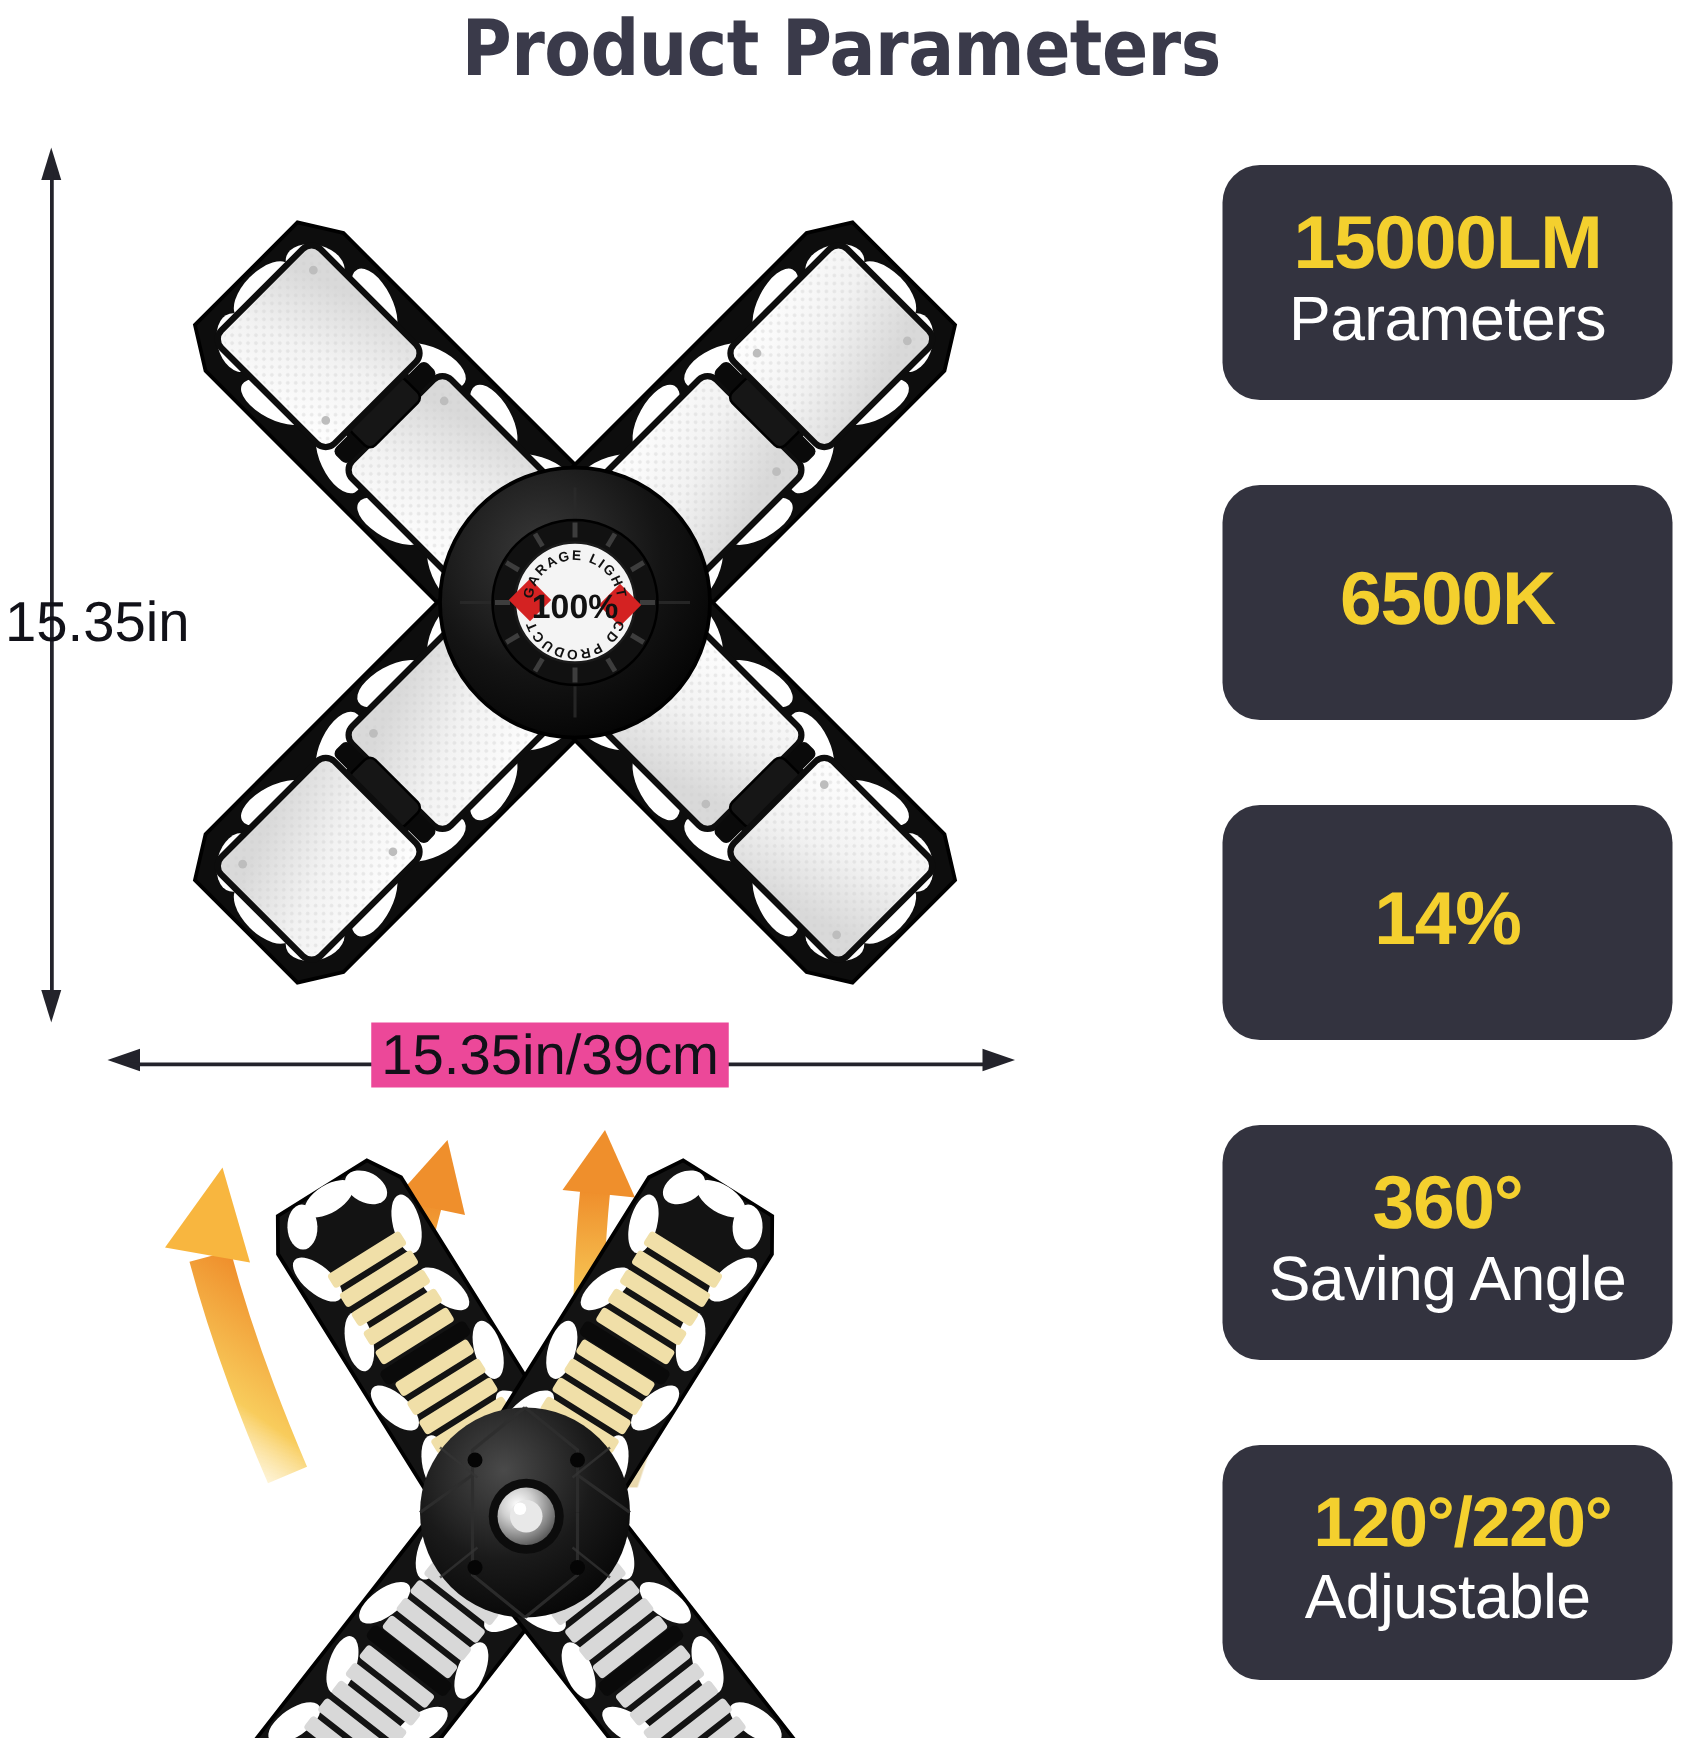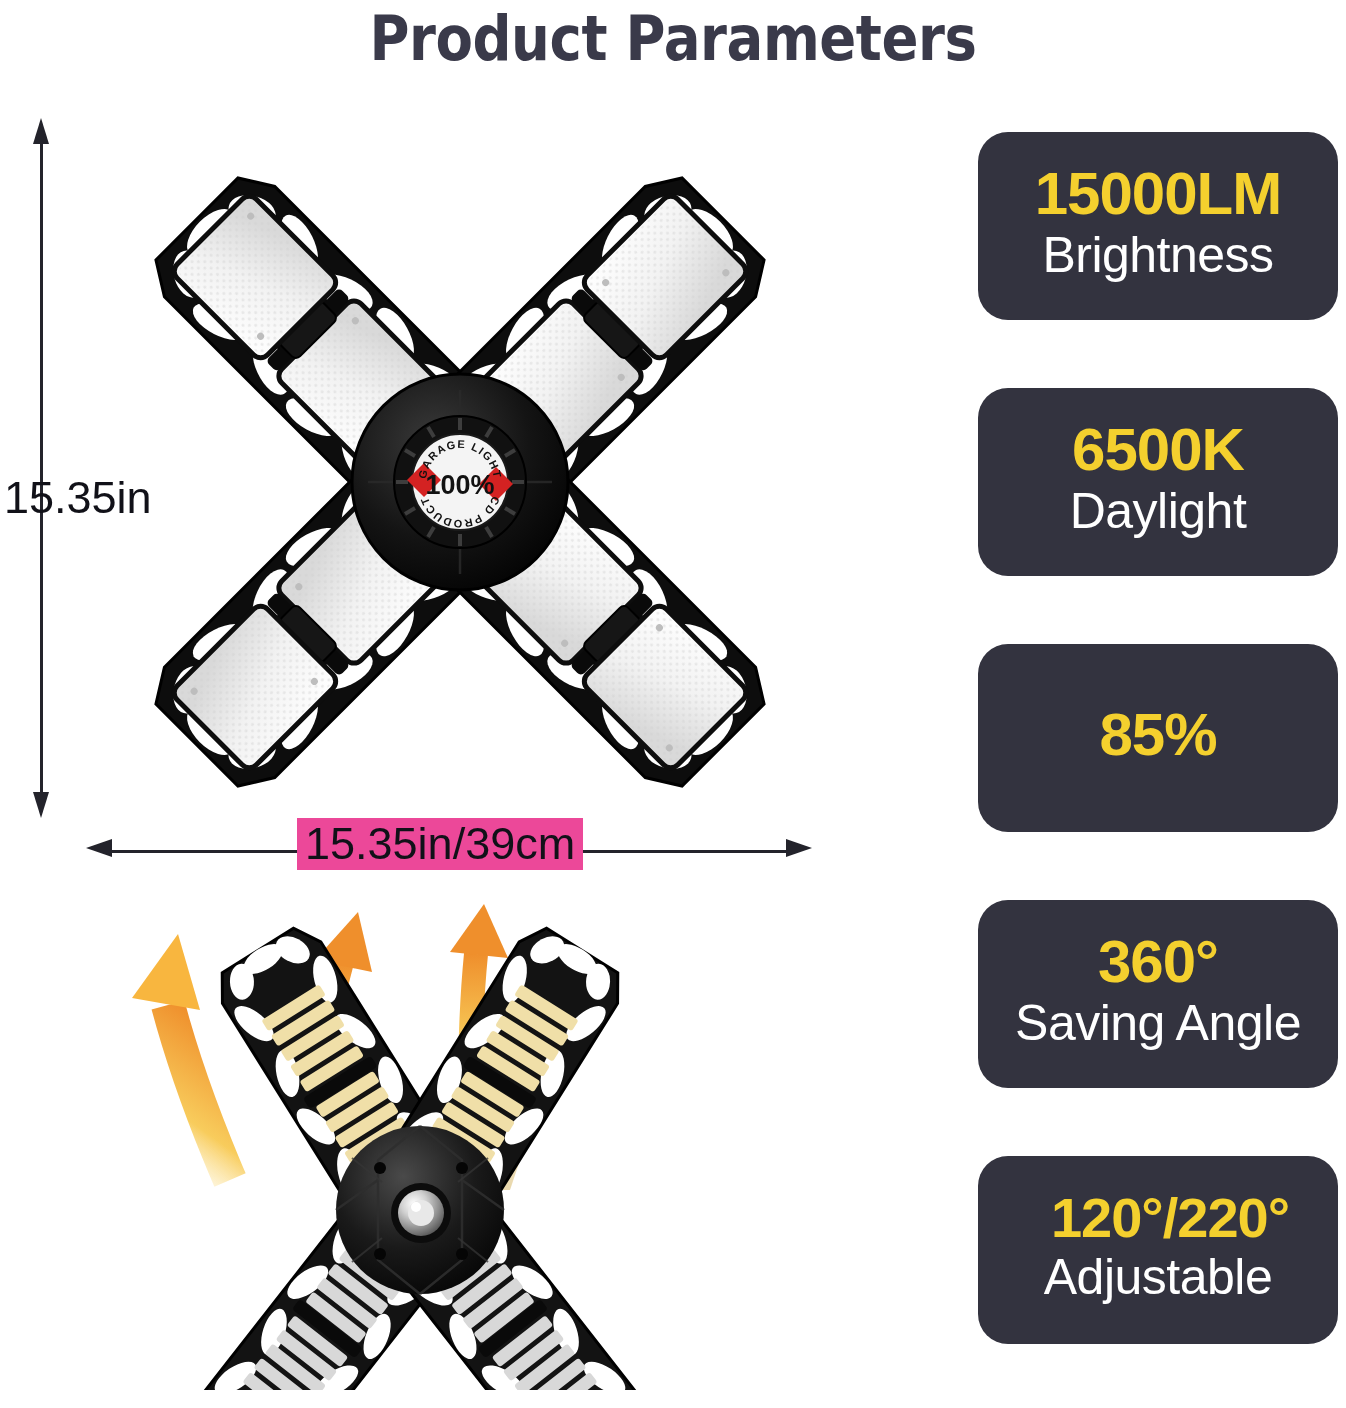--- a/index.html
+++ b/index.html
@@ -566,30 +566,29 @@
   <div class="head-left"></div>
   <div class="line"></div>
   <div class="head-right"></div>
 </div>
 <div id="dim-horizontal-label">15.35in/39cm</div>
 
 <div id="param-cards">
 
   <div class="param-card">
     <div class="param-value">15000LM</div>
-    <div class="param-label">Brightness</div>
+    <div class="param-label">Parameters</div>
   </div>
 
   <div class="param-card">
     <div class="param-value">6500K</div>
-    <div class="param-label">Daylight</div>
   </div>
 
   <div class="param-card">
-    <div class="param-value">85%</div>
+    <div class="param-value">14%</div>
   </div>
 
   <div class="param-card">
     <div class="param-value">360°</div>
     <div class="param-label">Saving Angle</div>
   </div>
 
   <div class="param-card wide">
     <div class="param-value">120°/220°</div>
     <div class="param-label">Adjustable</div>

